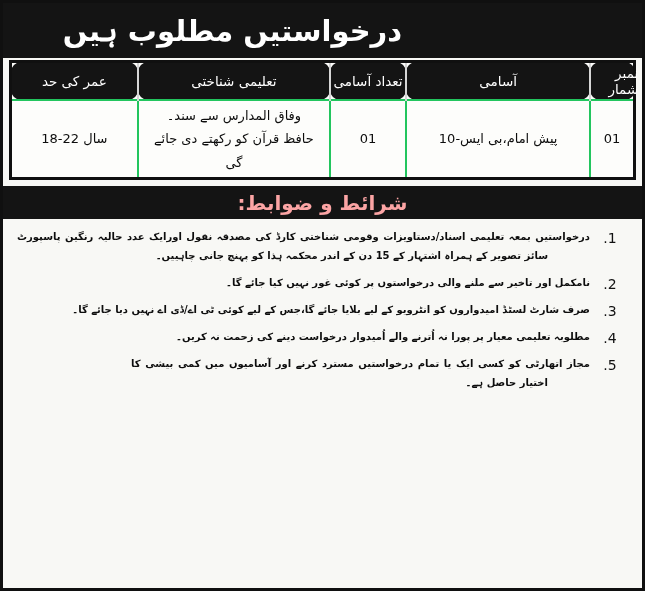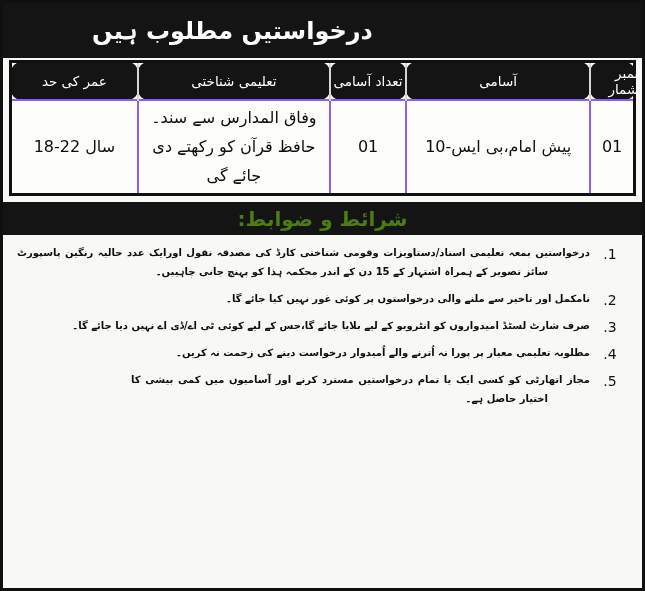--- a/index.html
+++ b/index.html
@@ -15,21 +15,21 @@
     color: #0d0d0d;
     overflow: hidden;
   }
 
   
   .banner {
     background: #141414; height: 55px; flex: none;
     display: flex; align-items: center; justify-content: center;
   }
   .banner span {
-    color: #ffffff; font-size: 24px; font-weight: bold;
+    color: #ffffff; font-size: 29px; font-weight: bold;
     transform: translateX(-90px);
     white-space: nowrap;
   }
 
   
   .intro {
     flex: none;
     padding: 9px 13px 2px 13px;
     font-size: 15.5px; line-height: 2.1;
     text-align: justify;
@@ -50,33 +50,33 @@
   col.c-age    { width: 20.4%; }
   th {
     background: #141414; color: #ffffff;
     font-weight: normal; font-size: 13.5px;
     height: 31px; padding: 2px;
     border-inline-start: 2px solid #d6d6d6;
     border-radius: 10px;
   }
   th:first-child { border-inline-start: none; padding-left: 47px; }
   td {
-    border: 2px solid #8b5cf6;
+    border: 2px solid #22c55e;
     height: 74px; padding: 3px 6px;
     text-align: center; vertical-align: middle;
-    font-size: 16px; line-height: 1.8;
+    font-size: 13px; line-height: 1.8;
   }
   .num-ltr { direction: ltr; unicode-bidi: embed; font-family: "DejaVu Sans", sans-serif; }
 
   
   .terms-band {
     background: #141414; height: 33px; flex: none; margin-top: 6px;
     display: flex; align-items: center; justify-content: center;
   }
-  .terms-band span { color: #4d7c0f; font-size: 20px; font-weight: bold; }
+  .terms-band span { color: #fca5a5; font-size: 20px; font-weight: bold; }
 
   
   .terms-list { flex: 1 1 auto; padding: 8px 12px 0 10px; }
   .term-item { display: flex; align-items: flex-start; margin-bottom: 8px; }
   .term-num {
     flex: none; width: 40px; text-align: center;
     direction: ltr; unicode-bidi: embed;
     font-size: 14px; padding-top: 3px; color: #111;
   }
   .term-text {

